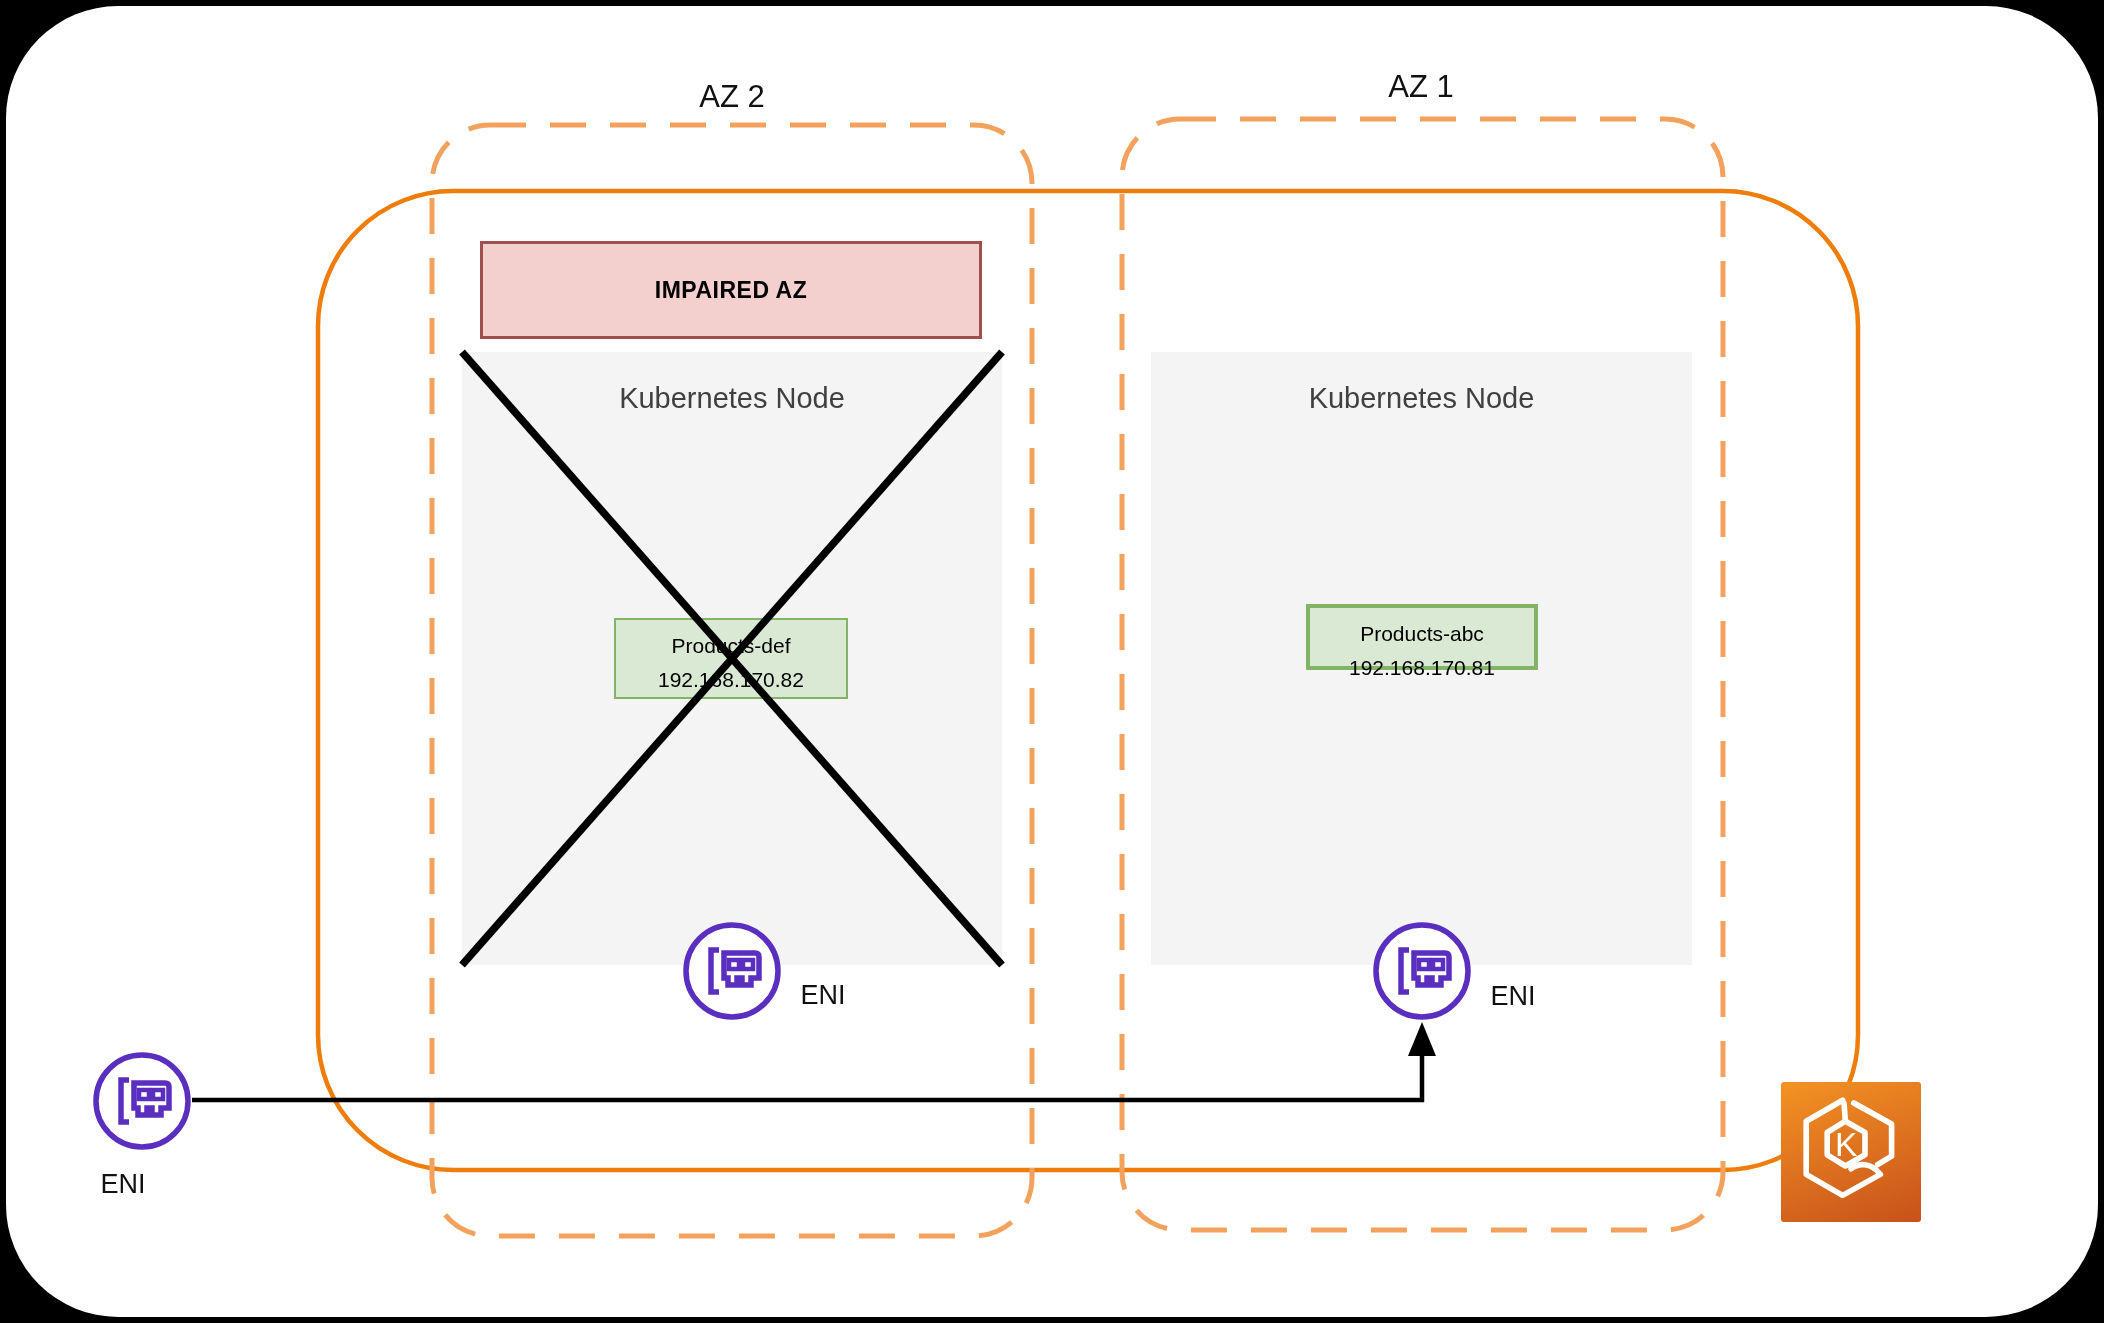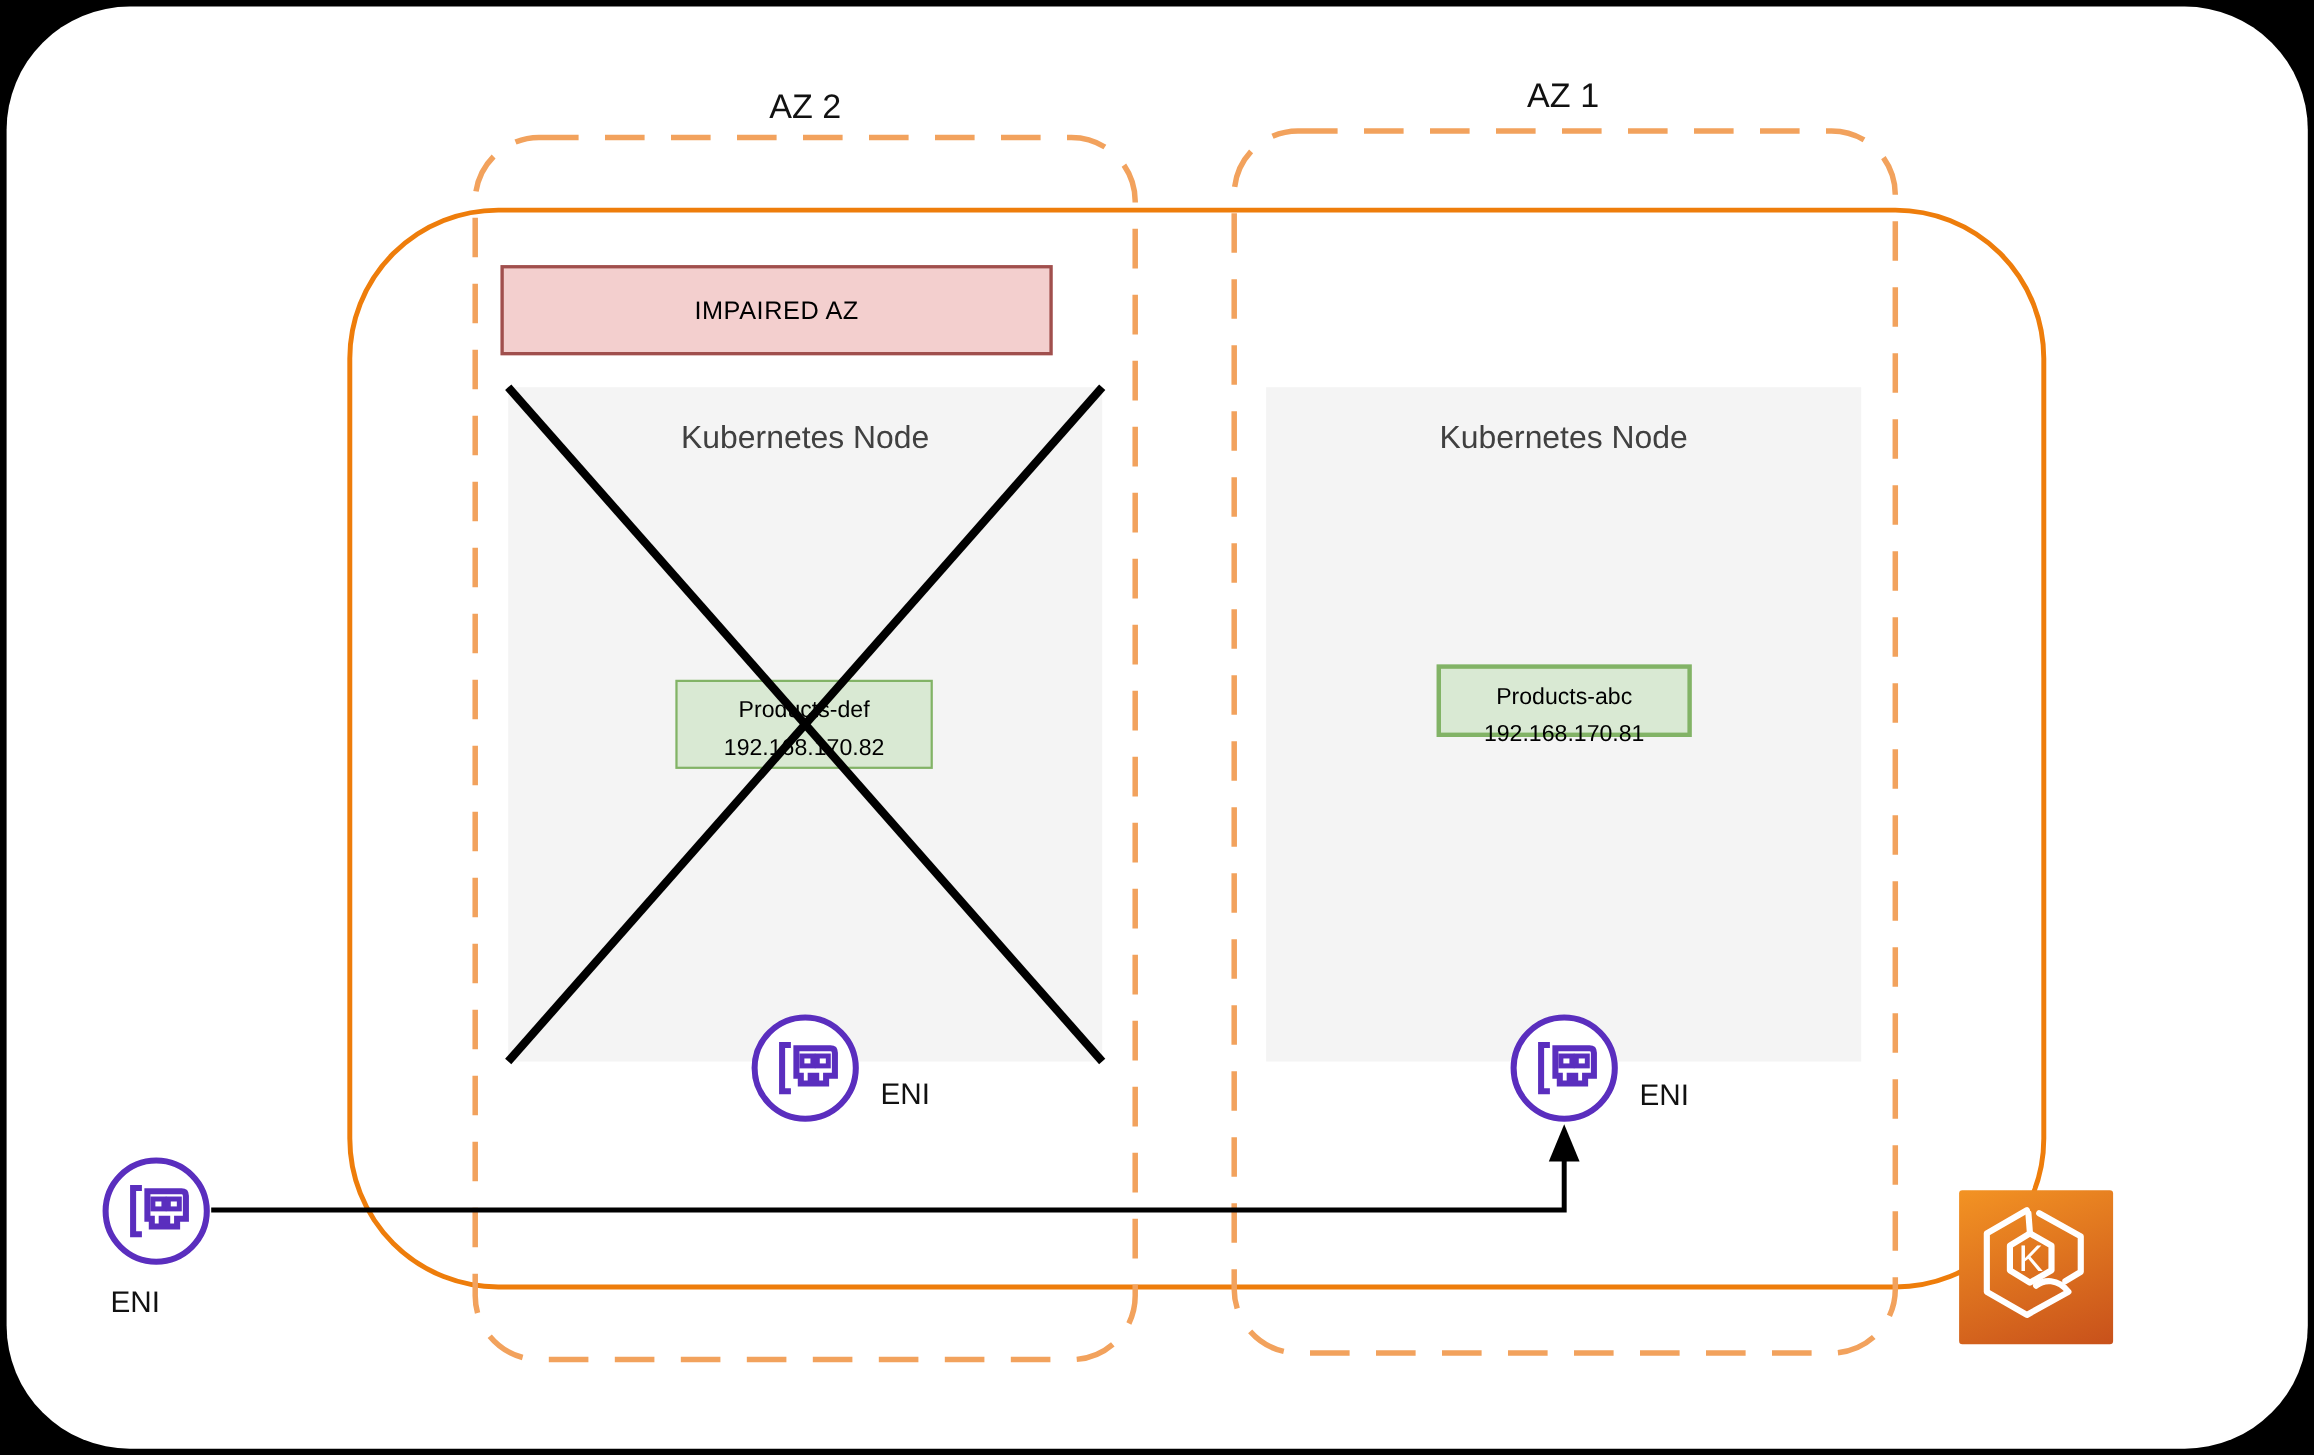--- a/index.html
+++ b/index.html
@@ -13,25 +13,25 @@
   }
   .layer{position:absolute;left:0;top:0;width:2104px;height:1323px;}
   .content{z-index:1;}
   .strokes{z-index:2;pointer-events:none;}
   .icons{z-index:3;}
   .az-label{
     position:absolute;transform:translate(-50%,-50%);
     font-size:31px;color:#111;white-space:nowrap;
   }
   .impaired-banner{
-    position:absolute;left:455px;top:241px;width:502px;height:82px;
+    position:absolute;left:480px;top:241px;width:502px;height:98px;
     box-sizing:border-box;background:var(--banner-fill,#F3CFCE);
     border:3px solid var(--banner-border,#A04F4D);
     display:flex;align-items:center;justify-content:center;
-    font-size:23px;font-weight:normal;letter-spacing:.5px;
+    font-size:23px;font-weight:bold;letter-spacing:.5px;
   }
   .k8s-node{
     position:absolute;background:var(--node-fill,#F4F4F4);
   }
   .node-az2{left:462px;top:352px;width:540px;height:613px;}
   .node-az3{left:1151px;top:352px;width:541px;height:613px;}
   .node-title{
     position:absolute;left:0;top:30px;width:100%;text-align:center;
     font-size:29px;color:#404040;
   }

